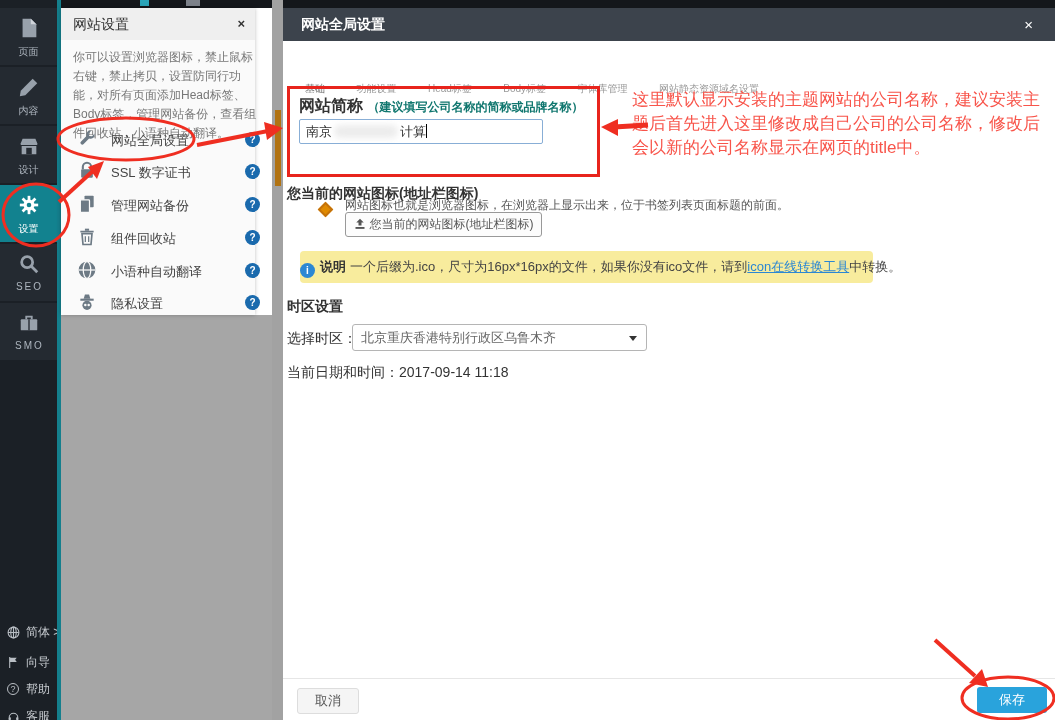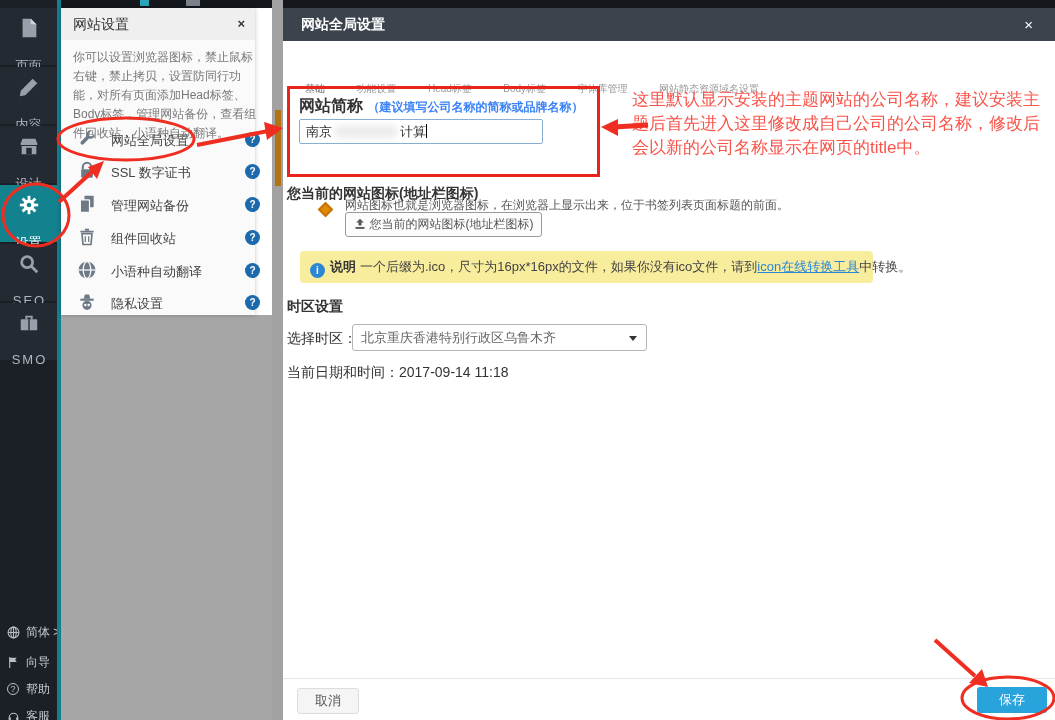--- a/index.html
+++ b/index.html
@@ -9,21 +9,21 @@
 
   
   .topstrip { position:absolute; left:0; top:0; width:1055px; height:8px; background:#14171b; }
   .topstrip .bit1 { position:absolute; left:140px; top:0; width:9px; height:6px; background:#2aa4b8; }
   .topstrip .bit2 { position:absolute; left:186px; top:0; width:14px; height:6px; background:#7d828a; }
 
   
   .sidebar { position:absolute; left:0; top:0; width:57px; height:720px; background:#1b2026; }
   .sb-item { position:absolute; left:0; width:57px; height:57px; background:#242a31; text-align:center; cursor:pointer; }
   .sb-item svg { margin-top:9px; }
-  .sb-label { display:block; margin-top:14px; font-size:13px; color:#aeb6bf; }
+  .sb-label { display:block; margin-top:2px; font-size:10px; color:#aeb6bf; }
   .sb-item.active { background:#12828f; }
   .sb-item.active .sb-label { color:#fff; }
   .ls2 { letter-spacing:2px; margin-left:2px; }
   .sb-foot { position:absolute; left:6px; height:20px; display:flex; align-items:center; color:#c5c9ce; font-size:12px; white-space:nowrap; cursor:pointer; }
   .sb-foot .ficon { display:inline-flex; width:14px; height:14px; margin-right:6px; align-items:center; justify-content:center; }
   .ring { display:inline-block; width:12px; height:12px; border:1px solid #b9bec4; border-radius:50%; font-size:9px; line-height:11px; text-align:center; color:#b9bec4; }
 
   .teal-line { position:absolute; left:57px; top:0; width:4px; height:720px; background:#147f8d; }
 
   
@@ -47,34 +47,34 @@
   .modal-header { position:relative; height:33px; background:#3c434c; }
   .modal-title { position:absolute; left:18px; top:0; line-height:33px; font-size:14px; font-weight:bold; color:#fff; }
   .modal-close { position:absolute; right:22px; top:0; line-height:33px; font-size:15px; color:#fff; cursor:pointer; }
   .tabs { position:absolute; left:22px; top:44px; height:28px; line-height:28px; white-space:nowrap; }
   .tab { display:inline-block; margin-right:27px; font-size:10px; font-weight:normal; color:#999; cursor:pointer;margin-top:23px; }
   .tab.active { color:#666; }
 
   .red-box { position:absolute; left:4px; top:78px; width:313px; height:91px; border:3px solid #e8241c; }
   .fld-label-row { position:absolute; left:16px; top:88px; white-space:nowrap; }
   .fld-label { font-size:16px; font-weight:bold; color:#333; }
-  .fld-hint { font-size:12px; font-weight:bold; color:#3b82f6; }
+  .fld-hint { font-size:12px; font-weight:bold; color:#0f766e; }
   .site-input { position:absolute; left:16px; top:111px; width:244px; height:25px; border:1px solid #88aed6; border-radius:2px; background:#fff; font-size:13px; color:#333; line-height:23px; padding-left:6px; white-space:nowrap; overflow:hidden; cursor:text; }
   .blur-blob { display:inline-block; width:64px; height:13px; margin:0 2px -2px 2px; background:#ececec; border-radius:7px; filter:blur(3px); }
   .caret { display:inline-block; width:0; height:14px; border-left:1px solid #000; margin-bottom:-2px; }
 
   .note { position:absolute; left:349px; top:80px; width:424px; font-size:17px; line-height:24px; color:#f8544a; }
 
   .sec-title { position:absolute; left:4px; font-size:14px; font-weight:bold; color:#333; white-space:nowrap; }
   .fav-diamond { position:absolute; left:37px; top:196px; width:11px; height:11px; background:#e08a00; border:2px solid #c4720a; transform:rotate(45deg); }
   .fav-desc { position:absolute; left:62px; top:189px; font-size:12px; color:#555; white-space:nowrap; }
   .upload-btn { position:absolute; left:62px; top:204px; width:197px; height:25px; background:#fcfcfc; border:1px solid #999; border-radius:3px; font-size:12px; color:#555; line-height:23px; text-align:center; cursor:pointer; }
   .upload-btn svg { vertical-align:-2px; margin-right:4px; }
 
-  .notice { position:absolute; left:17px; top:243px; width:573px; height:32px; background:#f8ec9d; border-radius:4px; line-height:32px; white-space:nowrap; font-size:13px; color:#444; padding-left:10px; }
+  .notice { position:absolute; left:17px; top:243px; width:573px; height:32px; background:#f8ec9d; border-radius:4px; line-height:32px; white-space:nowrap; font-size:13px; color:#444; }
   .info-i { display:inline-block; width:15px; height:15px; border-radius:50%; background:#2b87d3; color:#fff; font-size:10px; font-weight:bold; text-align:center; line-height:15px; vertical-align:-3px; margin-right:5px; }
   .notice b { color:#333; margin-right:4px; }
   .notice a { color:#2b87d3; text-decoration:underline; cursor:pointer; }
 
   .tz-label { position:absolute; left:4px; top:322px; font-size:14px; color:#333; }
   .tz-select { position:absolute; left:69px; top:316px; width:295px; height:27px; border:1px solid #b5b5b5; border-radius:3px; background:#fff; font-size:13px; color:#666; line-height:25px; padding-left:8px; cursor:pointer; }
   .tz-caret { position:absolute; right:9px; top:11px; width:0; height:0; border-left:4px solid transparent; border-right:4px solid transparent; border-top:5px solid #333; }
   .datetime { position:absolute; left:4px; top:356px; font-size:14px; color:#333; }
 
   .modal-footer { position:absolute; left:0; top:670px; width:772px; height:42px; border-top:1px solid #e6e6e6; background:#fff; }

